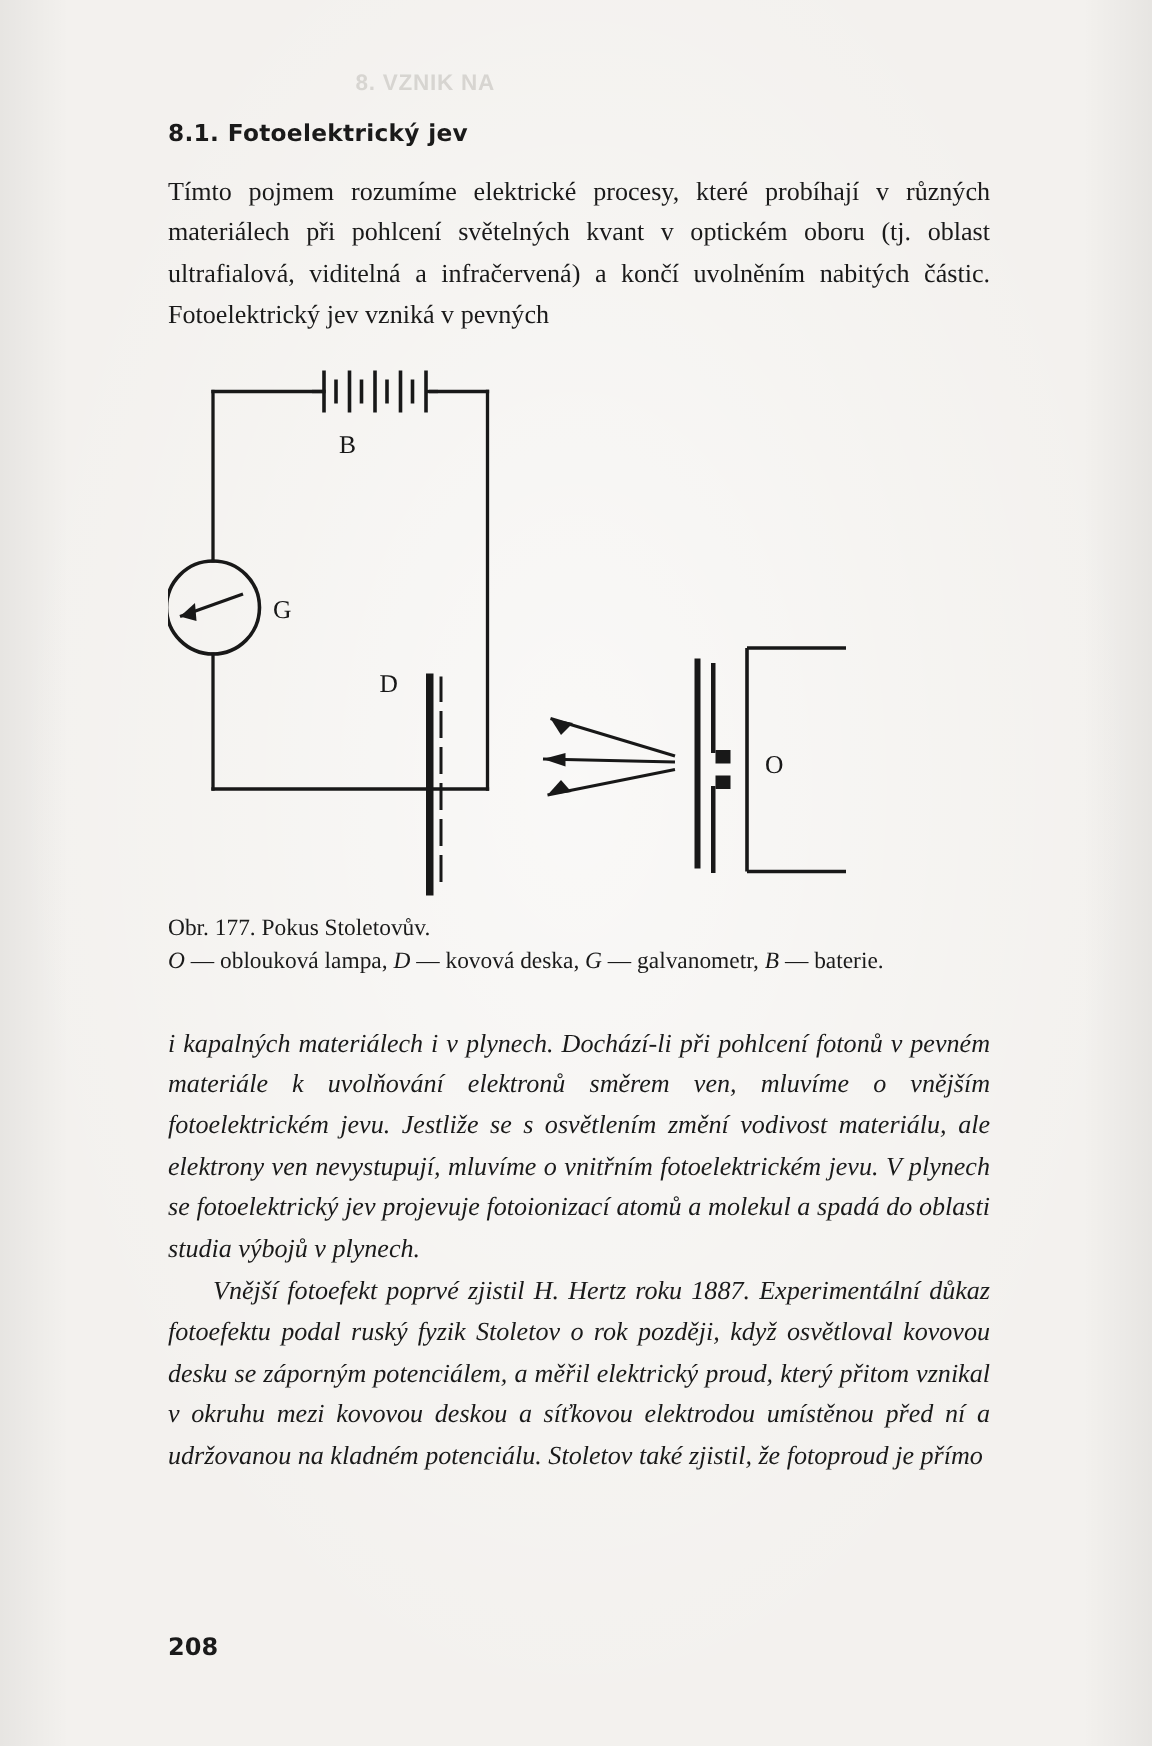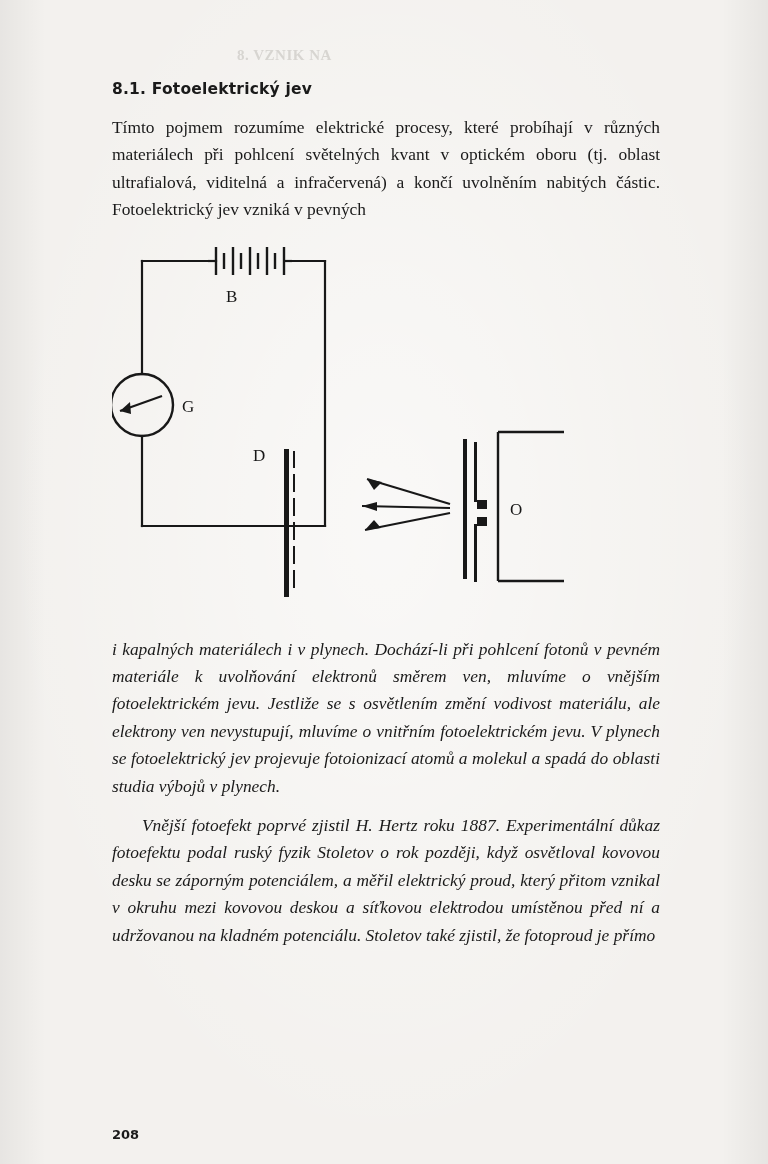--- a/index.html
+++ b/index.html
@@ -43,21 +43,21 @@
     font-size: 15.5px;
     font-weight: bold;
     letter-spacing: 0.2px;
     margin: 0;
     padding-top: 80px;
   }
   .ghost-heading {
     position: absolute;
     left: 237px;
     top: 47px;
-    font-family: Liberation Serif, serif;
+    font-family: Liberation Sans, sans-serif;
     font-size: 15px;
     font-weight: bold;
     color: rgba(150,146,140,0.30);
     letter-spacing: 0.5px;
     pointer-events: none;
   }
   p.body-par {
     font-size: 17.4px;
     line-height: 27.4px;
     text-align: justify;
@@ -82,29 +82,29 @@
     margin-top: 2px;
   }
   .caption .italic {
     font-style: italic;
   }
   .lower-text {
     margin-top: 30px;
     font-style: italic;
   }
   .lower-text p + p {
-    margin-top: 12px;
+    margin-top: 1px;
   }
   .page-number {
     position: absolute;
     left: 112px;
-    top: 1127px;
+    top: 1088px;
     font-family: "DejaVu Sans", sans-serif;
     font-weight: bold;
-    font-size: 13px;
+    font-size: 16px;
     text-align: center;
   }
   svg { display: block; }
   .lbl {
     font-family: "Liberation Serif", serif;
     font-size: 17px;
   }
 </style>
 </head>
 <body>
@@ -187,20 +187,26 @@
           <line x1="255" y1="243" x2="338" y2="268"></line>
           <line x1="250" y1="270" x2="338" y2="272"></line>
           <line x1="253" y1="294" x2="338" y2="277"></line>
           <path d="M255 243 L270 246 L262 254 Z" fill="#181818" stroke="none"></path>
           <path d="M250 270 L265 266 L265 275 Z" fill="#181818" stroke="none"></path>
           <path d="M253 294 L262 284 L269 292 Z" fill="#181818" stroke="none"></path>
         </g>
       </svg>
     </div>
 
+    <div class="caption">
+      <div>Obr. 177. Pokus Stoletovův.</div>
+      <div>
+        <span class="italic">O</span><span> — oblouková lampa, </span><span class="italic">D</span><span> — kovová deska, </span><span class="italic">G</span><span> — galvanometr, </span><span class="italic">B</span><span> — baterie.</span>
+      </div>
+    </div>
 
     <div class="lower-text">
       <p class="body-par">i kapalných materiálech i v plynech. Dochází-li při pohlcení fotonů v pevném materiále k uvolňování elektronů směrem ven, mluvíme o vnějším fotoelektrickém jevu. Jestliže se s osvětlením změní vodivost materiálu, ale elektrony ven nevystupují, mluvíme o vnitřním fotoelektrickém jevu. V plynech se fotoelektrický jev projevuje fotoionizací atomů a molekul a spadá do oblasti studia výbojů v plynech.</p>
       <p class="body-par indent">Vnější fotoefekt poprvé zjistil H. Hertz roku 1887. Experimentální důkaz fotoefektu podal ruský fyzik Stoletov o rok později, když osvětloval kovovou desku se záporným potenciálem, a měřil elektrický proud, který přitom vznikal v okruhu mezi kovovou deskou a síťkovou elektrodou umístěnou před ní a udržovanou na kladném potenciálu. Stoletov také zjistil, že fotoproud je přímo</p>
     </div>
 
   </div>
 
   <div class="page-number">208</div>
 

